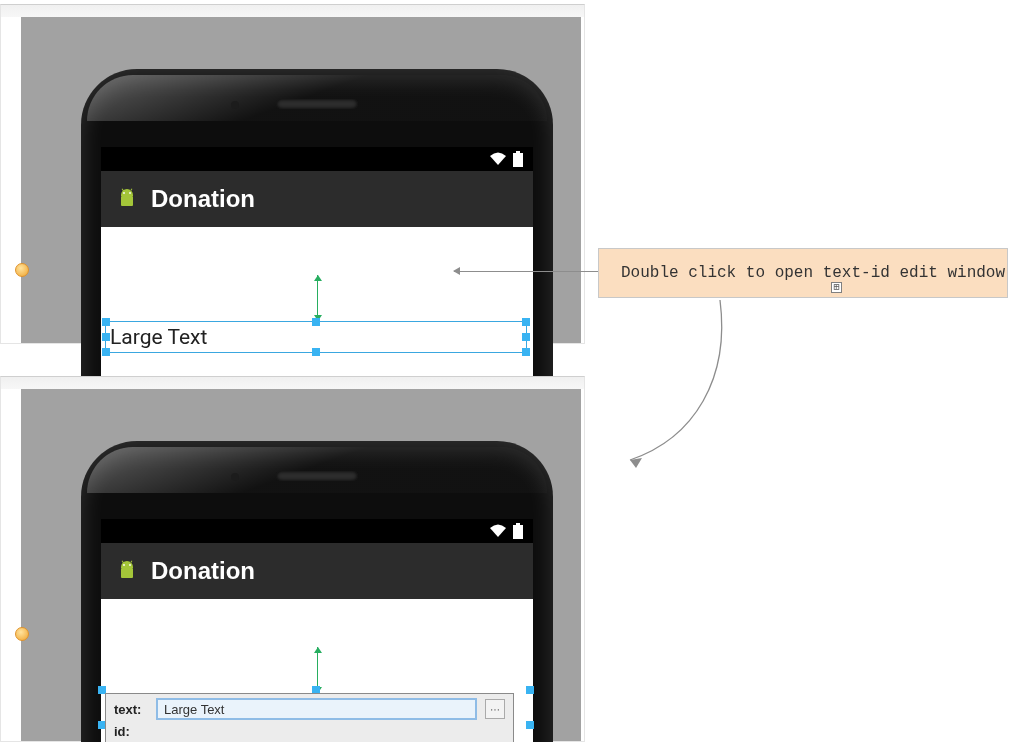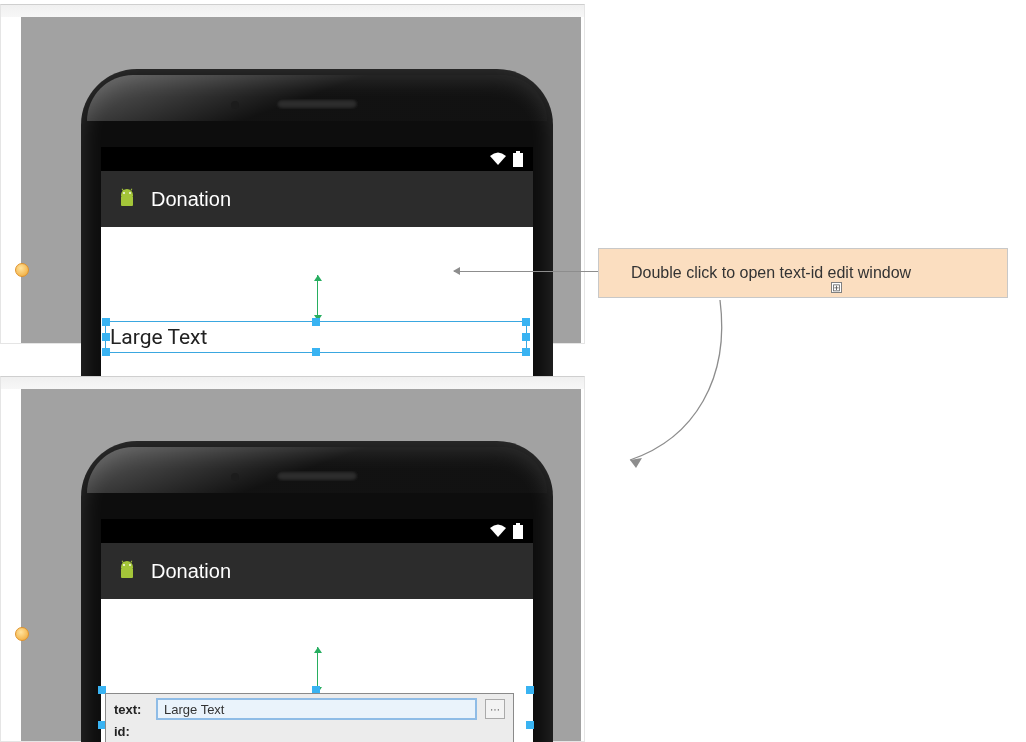--- a/index.html
+++ b/index.html
@@ -15,21 +15,21 @@
   .phone { position:absolute; left:60px; top:52px; width:472px; height:600px; border-radius:56px 56px 0 0; background:#0d0d0d; box-shadow: inset 0 8px 24px rgba(255,255,255,0.15); overflow:hidden; }
   .phone::before { content:""; position:absolute; top:6px; left:6px; right:6px; height:46px; border-radius:50px 50px 0 0; background:linear-gradient(160deg, rgba(255,255,255,0.34), rgba(255,255,255,0.02) 48%); }
   .speaker { position:absolute; top:30px; left:50%; transform:translateX(-50%); width:82px; height:10px; border-radius:6px; background:#2e2e2e; box-shadow: inset 0 0 4px #000; }
   .sensor { position:absolute; top:32px; left:150px; width:8px; height:8px; border-radius:50%; background:#1c1c1c; }
 
   .screen { position:absolute; top:78px; left:20px; right:20px; bottom:0; background:#fff; }
   .status-bar { height:24px; background:#000; display:flex; justify-content:flex-end; align-items:center; padding-right:10px; gap:6px; }
   .wifi-icon svg, .batt-icon svg { display:block; }
   .action-bar { height:56px; background:#2c2c2c; display:flex; align-items:center; padding-left:14px; gap:12px; }
   .android-icon svg { display:block; }
-  .app-title { color:#fff; font-size:20px; font-weight:400; }
+  .app-title { color:#fff; font-size:24px; font-weight:700; }
 
   .layout-area { position:relative; height:210px; background:#fff;margin-top:48px; }
   .constraint-arrow { position:absolute; left:50%; top:0; width:0; height:46px; border-left:1px solid #27ae60; }
   .constraint-arrow::before, .constraint-arrow::after { content:""; position:absolute; left:-4px; width:0; height:0; border-left:4px solid transparent; border-right:4px solid transparent; }
   .constraint-arrow::before { top:0; border-bottom:6px solid #27ae60; }
   .constraint-arrow::after { bottom:0; border-top:6px solid #27ae60; }
 
   .selected-widget { position:absolute; top:46px; left:4px; right:6px; height:32px; border:1px solid #3aa7e0; background:#fff; display:flex; align-items:center; padding-left:4px; }
   .widget-text { font-size:21px; color:#222; font-family:"Roboto","Helvetica Neue",Arial,sans-serif; }
   .handle { position:absolute; width:8px; height:8px; background:#39b3f2; }
@@ -39,21 +39,21 @@
 
   .popup { position:absolute; top:46px; left:4px; width:409px; background:#ececec; border:1px solid #8a8a8a; padding:0 8px 8px; font-size:13px; }
   .popup-row { display:flex; align-items:center; gap:8px; margin:4px 0; }
   .popup-row label { width:34px; font-weight:bold; color:#222; }
   .popup-row input { flex:1; height:22px; border:1px solid #b8b8b8; background:#fff; font-size:13px; padding:0 6px; color:#333; font-family:inherit; }
   .popup-row input.sel { border:2px solid #8fbce6; background:#eaf3fb; }
   .more-btn { width:20px; height:20px; border:1px solid #aaa; background:#f3f3f3; display:flex; align-items:center; justify-content:center; font-size:10px; color:#555; cursor:pointer; }
   .outer-sel { position:absolute; top:42px; left:0; right:2px; height:72px; border:1px dotted transparent; pointer-events:none; }
   .outer-sel .handle { pointer-events:auto; }
 
-  .callout { position:absolute; left:598px; top:248px; width:410px; height:50px; background:#fbdec0; border:1px solid #c8c8c8; display:flex; align-items:center; padding-left:32px; font-size:16px; color:#333; }
+  .callout { position:absolute; left:598px; top:248px; width:410px; height:50px; background:#fbdec0; border:1px solid #c8c8c8; display:flex; align-items:center; padding-left:22px; font-size:16px; color:#333;font-family:Liberation Mono, monospace; }
   .expand-badge { position:absolute; bottom:4px; left:232px; width:11px; height:11px; border:1px solid #808080; background:#fff; font-size:10px; line-height:9px; text-align:center; color:#555; }
 
   .connector1 { position:absolute; top:271px; left:454px; width:144px; height:1px; background:#8d8d8d; }
   .connector1::before { content:""; position:absolute; left:-1px; top:-4px; width:0; height:0; border-top:4px solid transparent; border-bottom:4px solid transparent; border-right:7px solid #8d8d8d; }
 
   .arrow-svg { position:absolute; left:600px; top:298px; width:160px; height:176px; pointer-events:none; }
   .arrow-svg path { fill:none; stroke:#8d8d8d; stroke-width:1.3; }
   .arrow-svg .head { fill:#8d8d8d; stroke:none; }
 </style>
 </head>

